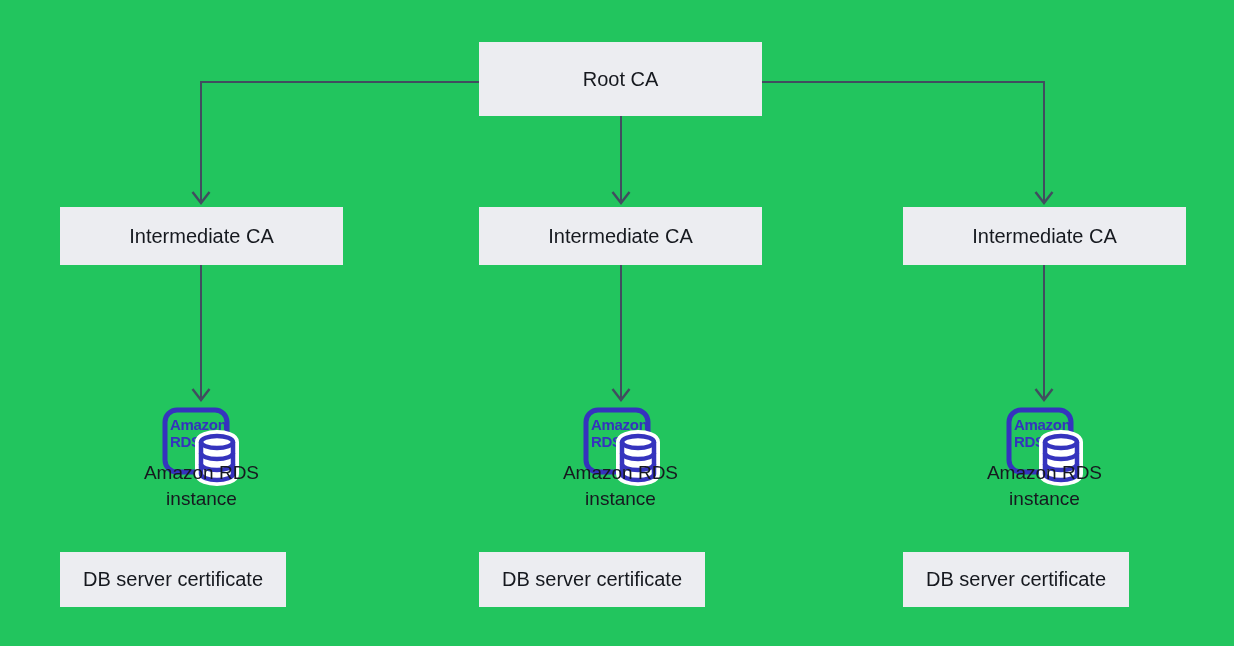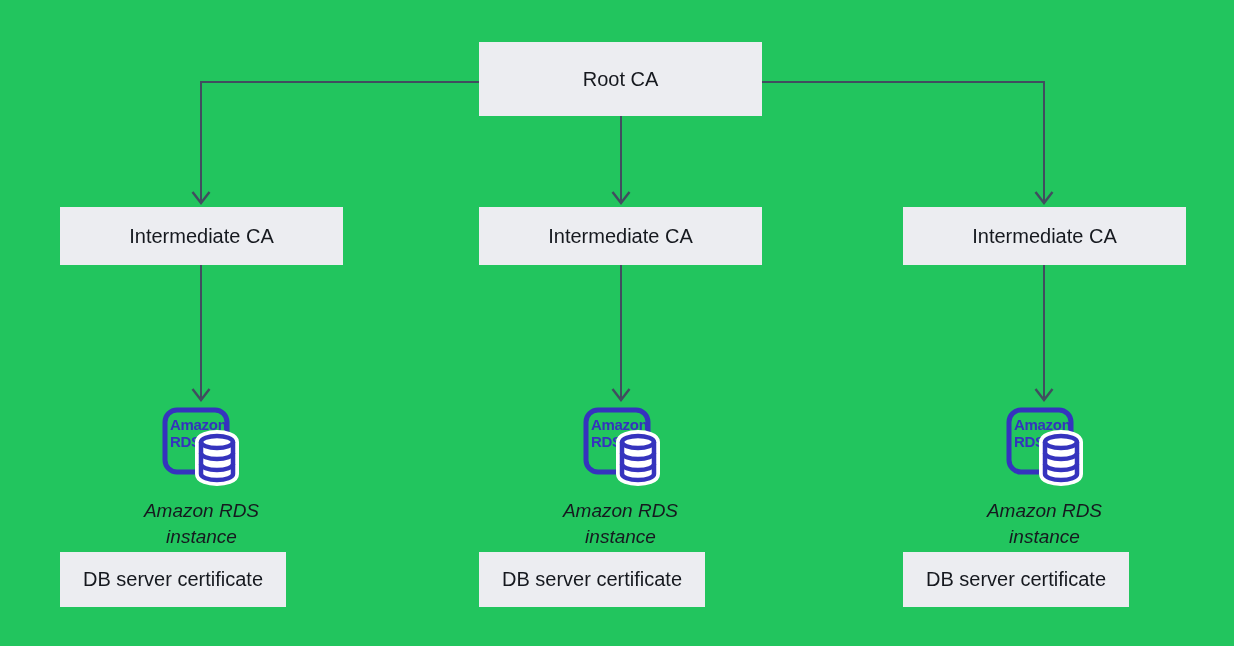--- a/index.html
+++ b/index.html
@@ -30,28 +30,27 @@
     white-space: nowrap;
   }
   .node.root         { left: 479px; top: 42px;  width: 283px; height: 74px; }
   .node.intermediate { top: 207px; width: 283px; height: 58px; }
   .node.certificate  { top: 552px; width: 226px; height: 55px; }
   .col-0 { left: 60px; }
   .col-1 { left: 479px; }
   .col-2 { left: 903px; }
   .caption {
     position: absolute;
-    top: 498px;
+    top: 460px;
     width: 283px;
     text-align: center;
     font-size: 19px;
     line-height: 26px;
     color: #16191F;
     z-index: 2;
-    font-style: italic;
   }
   .rds-icon {
     position: absolute;
     top: 402px;
     z-index: 2;
   }
   .icon-0 { left: 160px; }
   .icon-1 { left: 581px; }
   .icon-2 { left: 1004px; }
   .rds-stroke { stroke: #3533BE; fill: none; }

